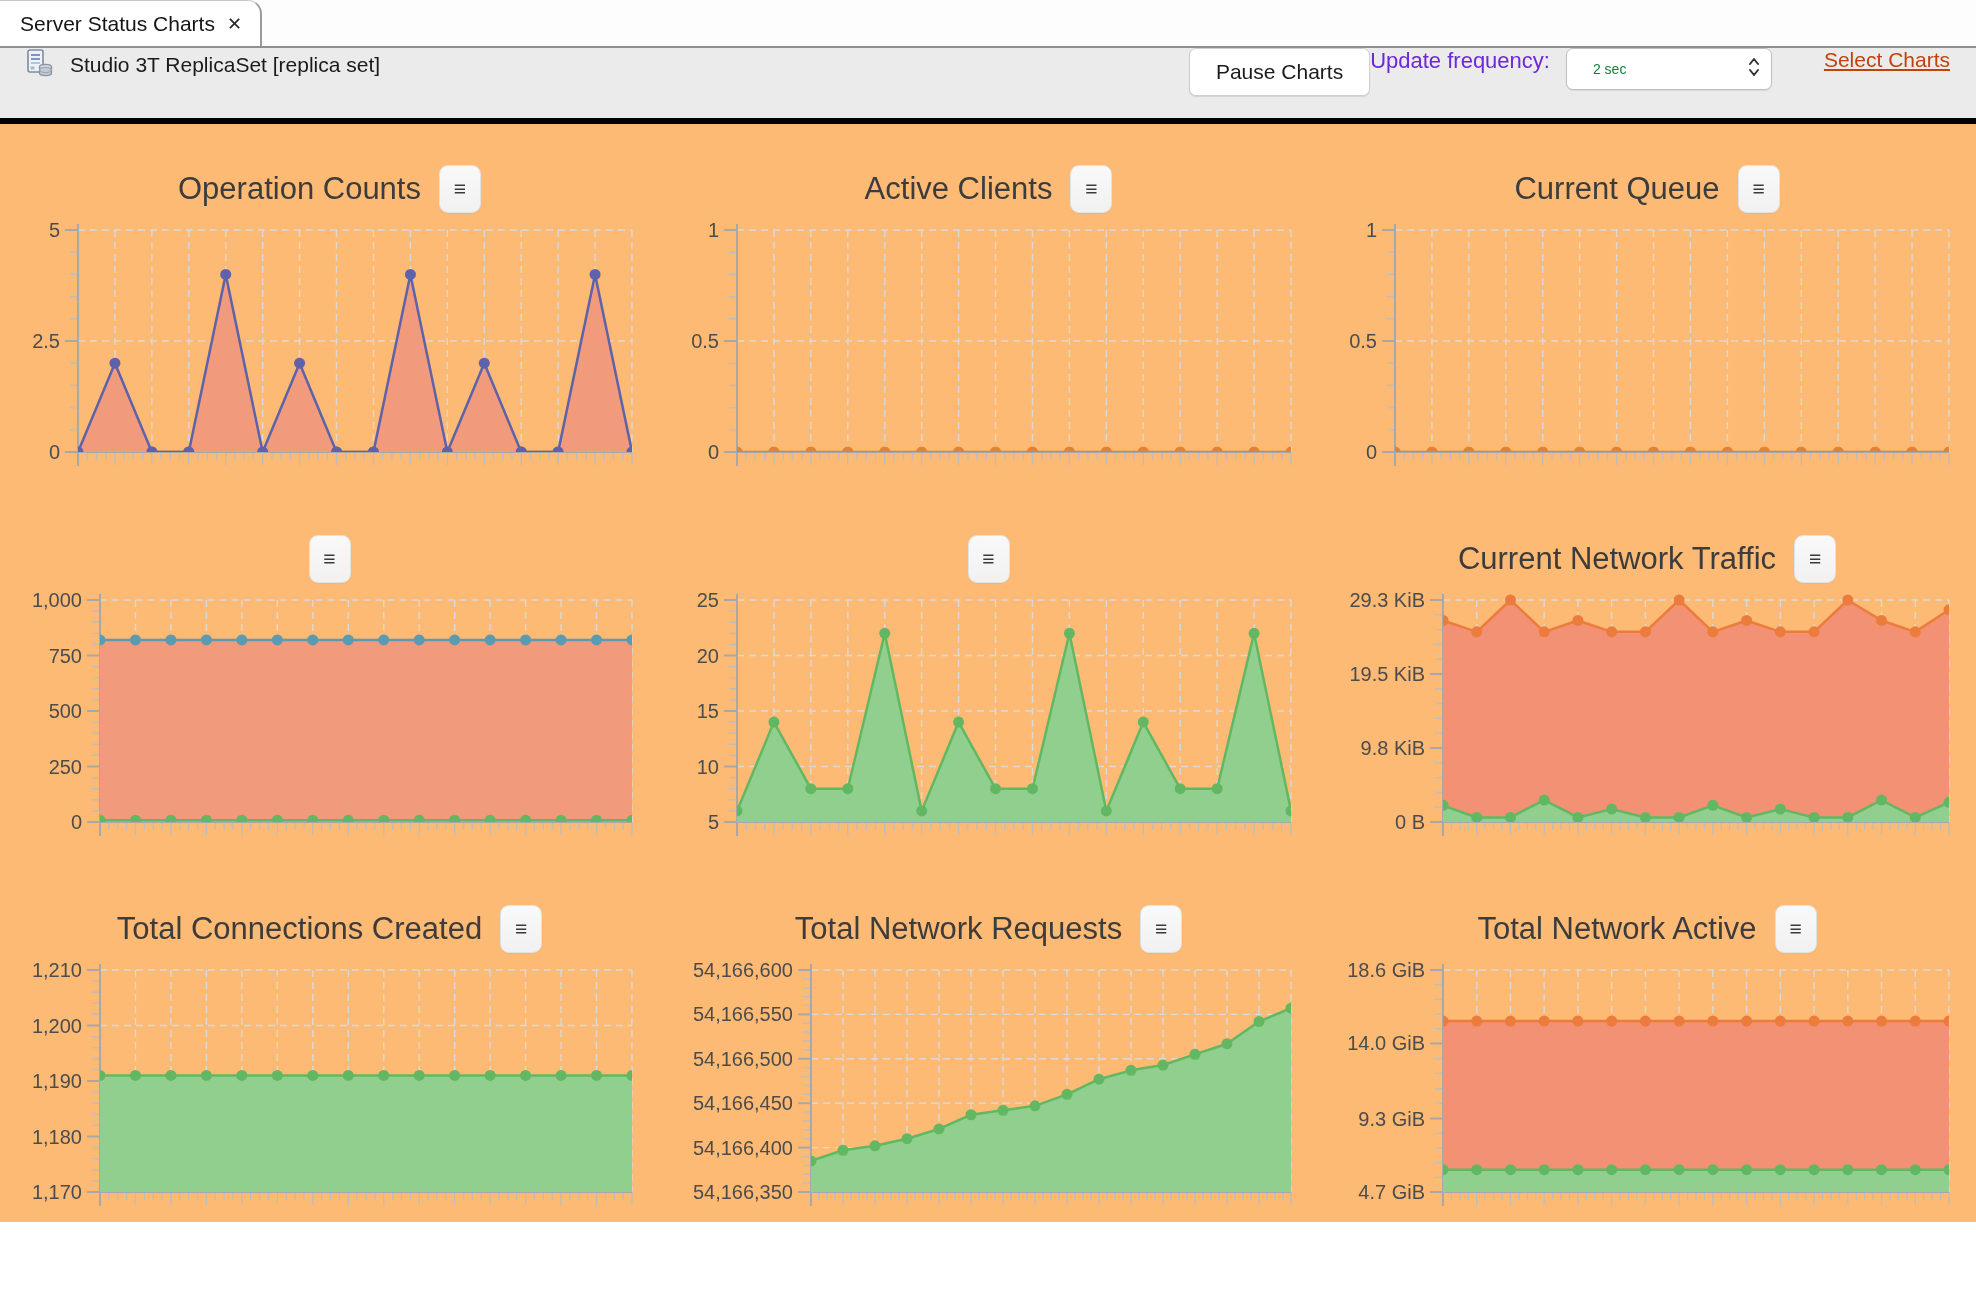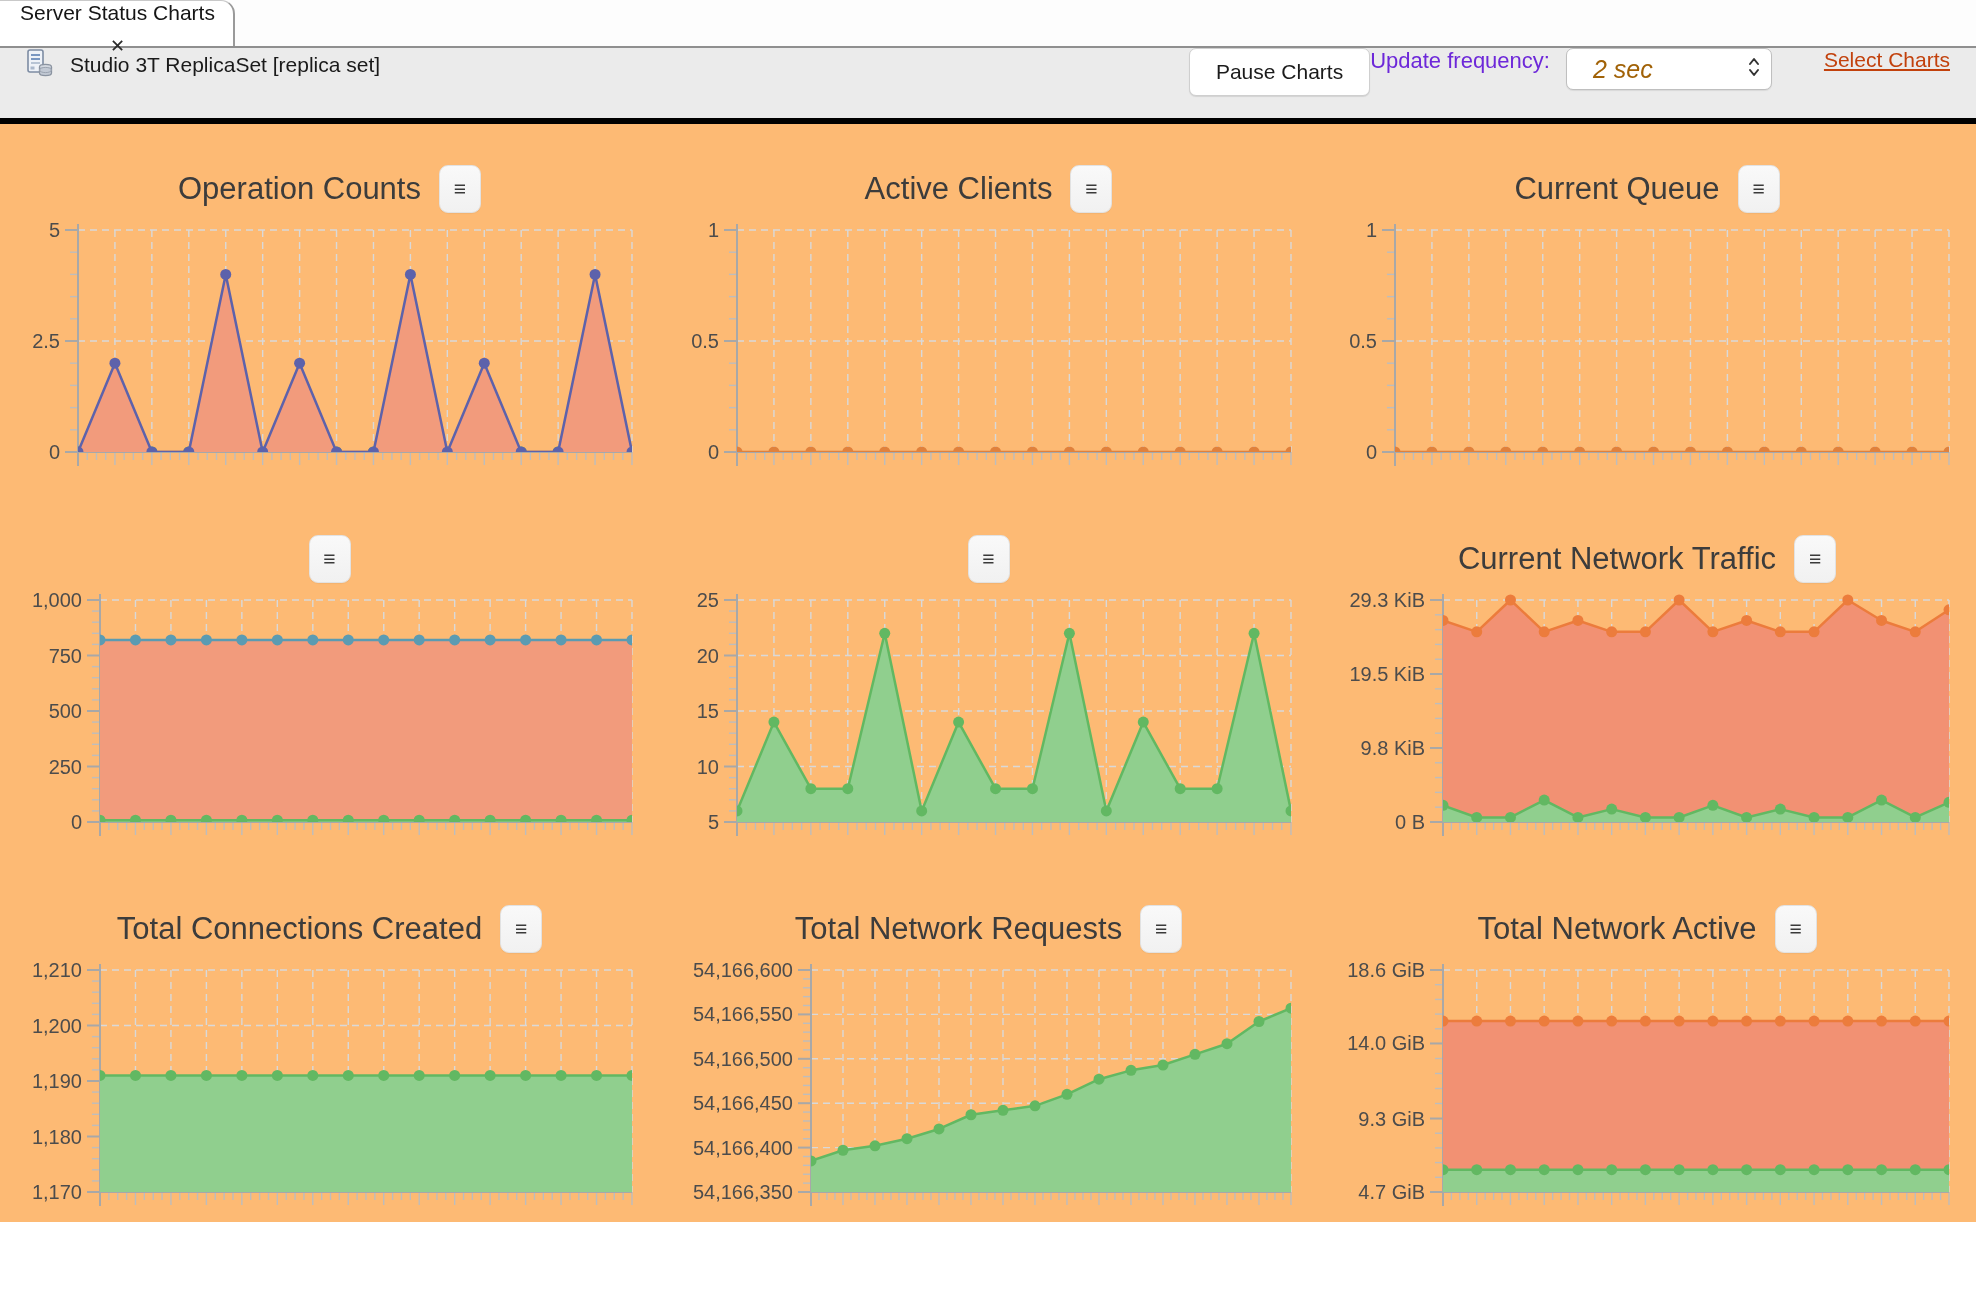--- a/index.html
+++ b/index.html
@@ -1,36 +1,36 @@
 <!DOCTYPE html>
 <html><head>
 <meta charset="utf-8">
 <style>
   html,body{margin:0;padding:0;background:#fff;font-family:"Liberation Sans",sans-serif;}
   body{width:1976px;height:1292px;overflow:hidden;}
 
   
   .tabbar{height:46px;background:#fdfdfd;border-bottom:2px solid #8f8f8f;display:flex;align-items:stretch;}
   .tab{display:flex;align-items:center;gap:12px;padding:0 18px 0 20px;background:#fff;
-       border-right:2px solid #9a9a9a;border-top-right-radius:14px;border-top:1px solid #c9c9c9;flex-direction:column;}
+       border-right:2px solid #9a9a9a;border-top-right-radius:14px;border-top:1px solid #c9c9c9;}
   .tab-label{font-size:21px;color:#151515;}
   .tab-close{font-size:18px;color:#2b2b2b;cursor:pointer;line-height:1;}
 
   
   .toolbar{height:70px;background:#ebebeb;border-bottom:6px solid #000000;display:flex;align-items:flex-start;padding:0 26px;}
   .conn{display:flex;align-items:center;gap:16px;}
   .conn-label{font-size:21px;color:#1a1a1a;}
   .spacer{flex:1;}
   .btn{font-size:21px;color:#1b1b1b;background:#fff;border:1px solid #cfcfcf;border-radius:7px;
        padding:11px 26px;box-shadow:0 1px 1px rgba(0,0,0,0.10);cursor:pointer;font-family:"Liberation Sans",sans-serif;}
   .freq-label{font-size:22px;color:#6d28d9;}
   .select{margin-left:16px;width:168px;height:40px;background:#fff;border:1px solid #bfbfbf;border-radius:7px;
           display:flex;align-items:center;justify-content:space-between;padding:0 10px 0 26px;cursor:pointer;
           box-shadow:0 1px 1px rgba(0,0,0,0.08);}
-  .select-value{font-size:25px;color:#a16207;font-style:italic;}
+  .select-value{font-size:14px;color:#15803d;}
   .link{margin-left:52px;font-size:21px;color:#c2410c;text-decoration:underline;cursor:pointer;}
 
   
   .charts{display:grid;grid-template-columns:659px 659px 658px;padding-top:14px;row-gap:26px;background:#fdba74;}
   .cell{display:flex;flex-direction:column;align-items:center;padding-top:22px;}
   .chart-header{display:flex;align-items:center;justify-content:center;gap:18px;height:58px;}
   .chart-title{font-size:31px;color:#3c3c3c;}
   .menu-btn{width:42px;height:48px;border:1px solid #e2e2e2;border-radius:9px;cursor:pointer;
             background:linear-gradient(#f9f9f9,#f1f1f1);display:flex;align-items:center;justify-content:center;
             font-size:21px;color:#3a3a3a;box-shadow:0 1px 1px rgba(0,0,0,0.04);}

